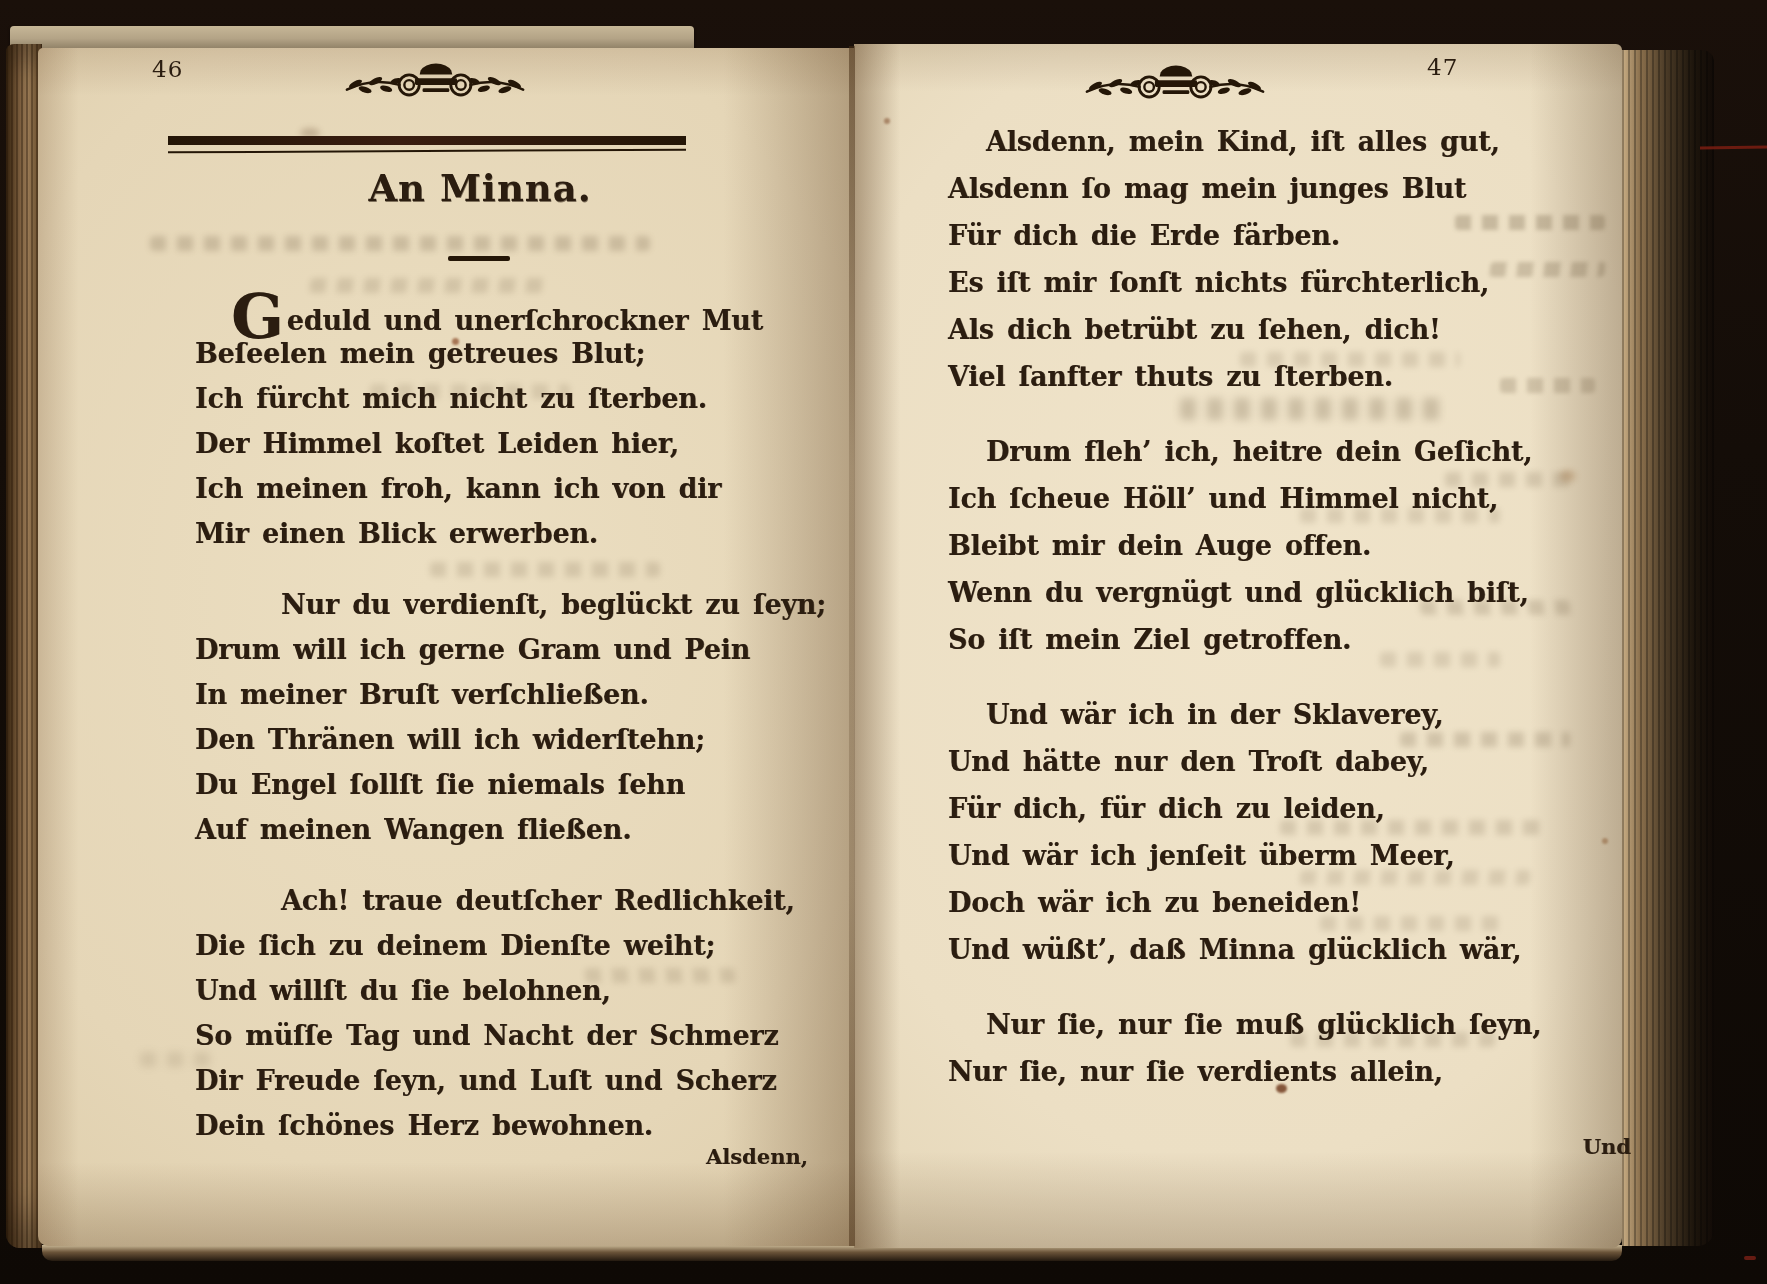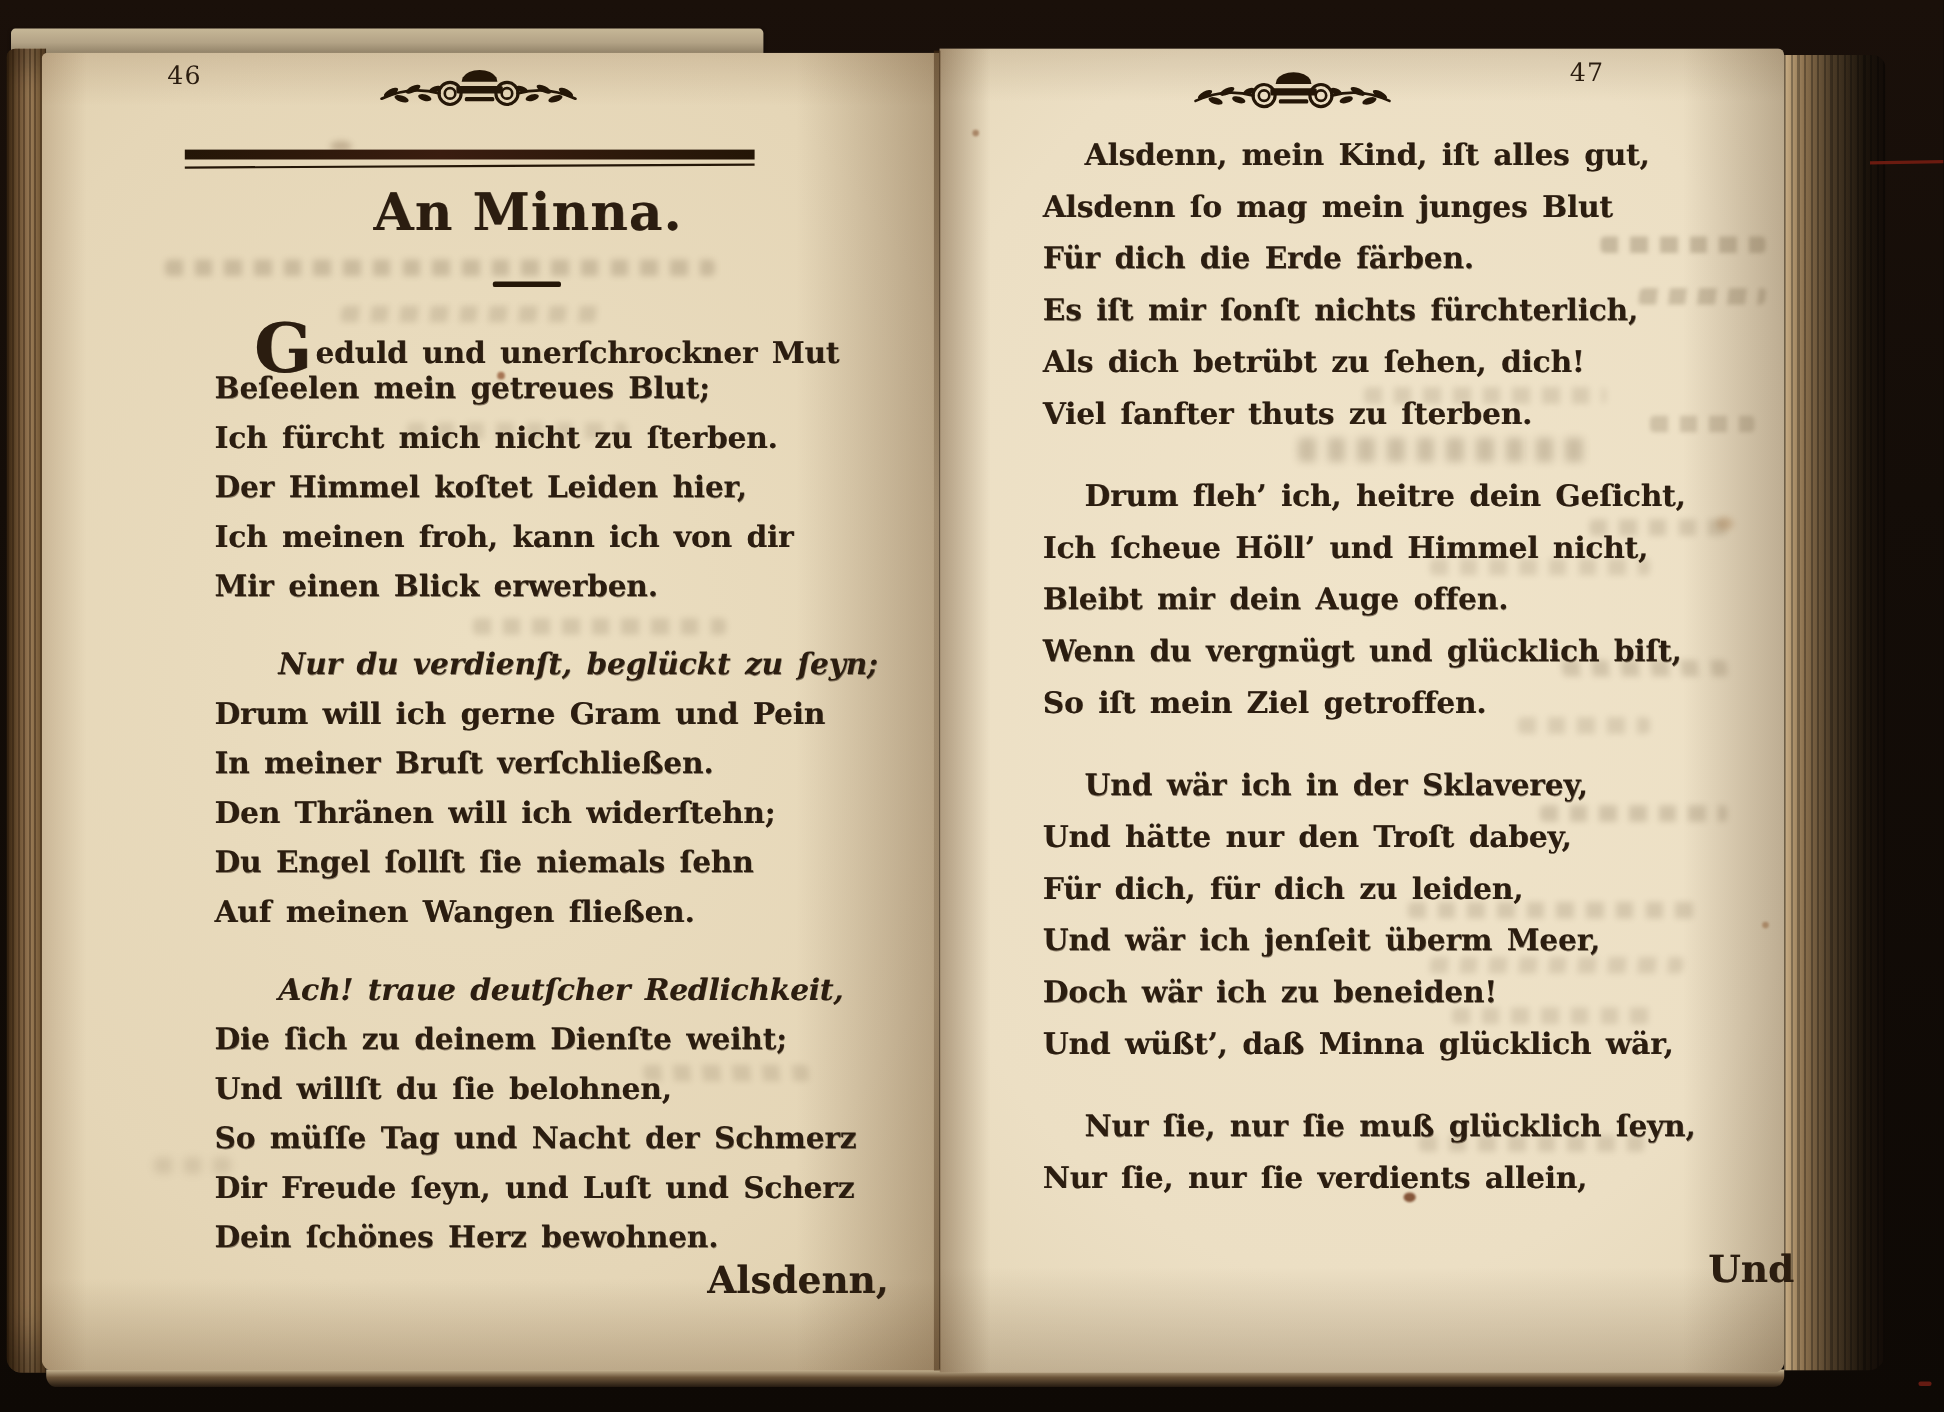--- a/index.html
+++ b/index.html
@@ -57,38 +57,38 @@
   #pagenum-46{left:152px;top:56px;}
   #pagenum-47{left:1427px;top:54px;}
   .ornament{position:absolute;width:182px;height:50px;}
   #ornament-left{left:344px;top:58px;}
   #ornament-right{left:1084px;top:60px;}
   #double-rule{position:absolute;left:168px;top:136px;width:518px;}
   #double-rule .thick{height:9px;background:linear-gradient(90deg,#241607,#3a1d10 45%,#241607);}
   #double-rule .thin{height:2px;margin-top:5px;background:#241607;transform:rotate(-.3deg);}
   #title{
     position:absolute;left:230px;top:166px;width:500px;text-align:center;
-    font-size:47px;font-weight:700;letter-spacing:1px;
+    font-size:37px;font-weight:700;letter-spacing:1px;
     text-shadow:.5px .5px .6px rgba(43,29,16,.55);
   }
   #title-rule{position:absolute;left:448px;top:256px;width:62px;height:5px;background:#241607;border-radius:2px;}
   .poem{position:absolute;font-weight:700;font-size:27px;letter-spacing:-.2px;word-spacing:4px;
         text-shadow:.4px .4px .5px rgba(43,29,16,.5);}
   #poem-left{left:195px;top:286px;}
   #poem-left .poem-line{height:45px;line-height:45px;}
   #poem-left .stanza{margin-bottom:26px;}
-  #poem-left .first-line{margin-left:58px;font-style:italic;}
+  #poem-left .first-line{margin-left:86px;}
   #poem-left .dropcap-line{margin-left:36px;}
   #poem-right{left:948px;top:118px;}
   #poem-right .poem-line{height:47px;line-height:47px;}
   #poem-right .stanza{margin-bottom:28px;}
   #poem-right .first-line{margin-left:38px;}
   .poem-line{white-space:nowrap;}
   .dropcap{font-size:62px;position:relative;top:8px;margin-right:3px;}
-  .catchword{position:absolute;font-weight:700;font-size:34px;text-align:right;
+  .catchword{position:absolute;font-weight:700;font-size:21px;text-align:right;
              text-shadow:.4px .4px .5px rgba(43,29,16,.5);}
   #catchword-left{left:578px;top:1144px;width:230px;}
   #catchword-right{left:1456px;top:1134px;width:175px;}
   
   .ghost{
     position:absolute;height:15px;border-radius:4px;filter:blur(3px);
     background:repeating-linear-gradient(90deg,rgba(100,82,55,.55) 0 16px,rgba(100,82,55,0) 16px 27px);
   }
   .spot{position:absolute;border-radius:50%;filter:blur(1px);}
   #red-scratch{position:absolute;left:1700px;top:146px;width:67px;height:3px;background:#7a1d12;opacity:.85;transform:rotate(-1deg);}

